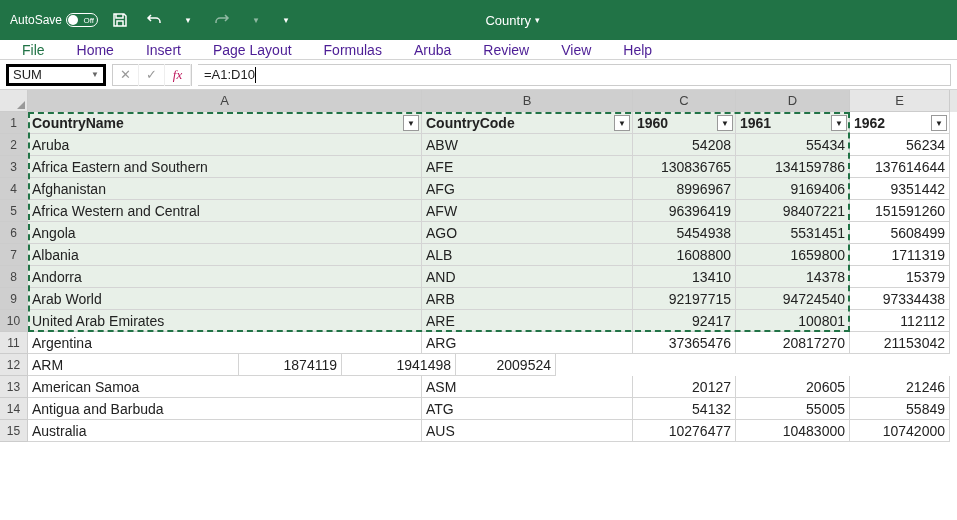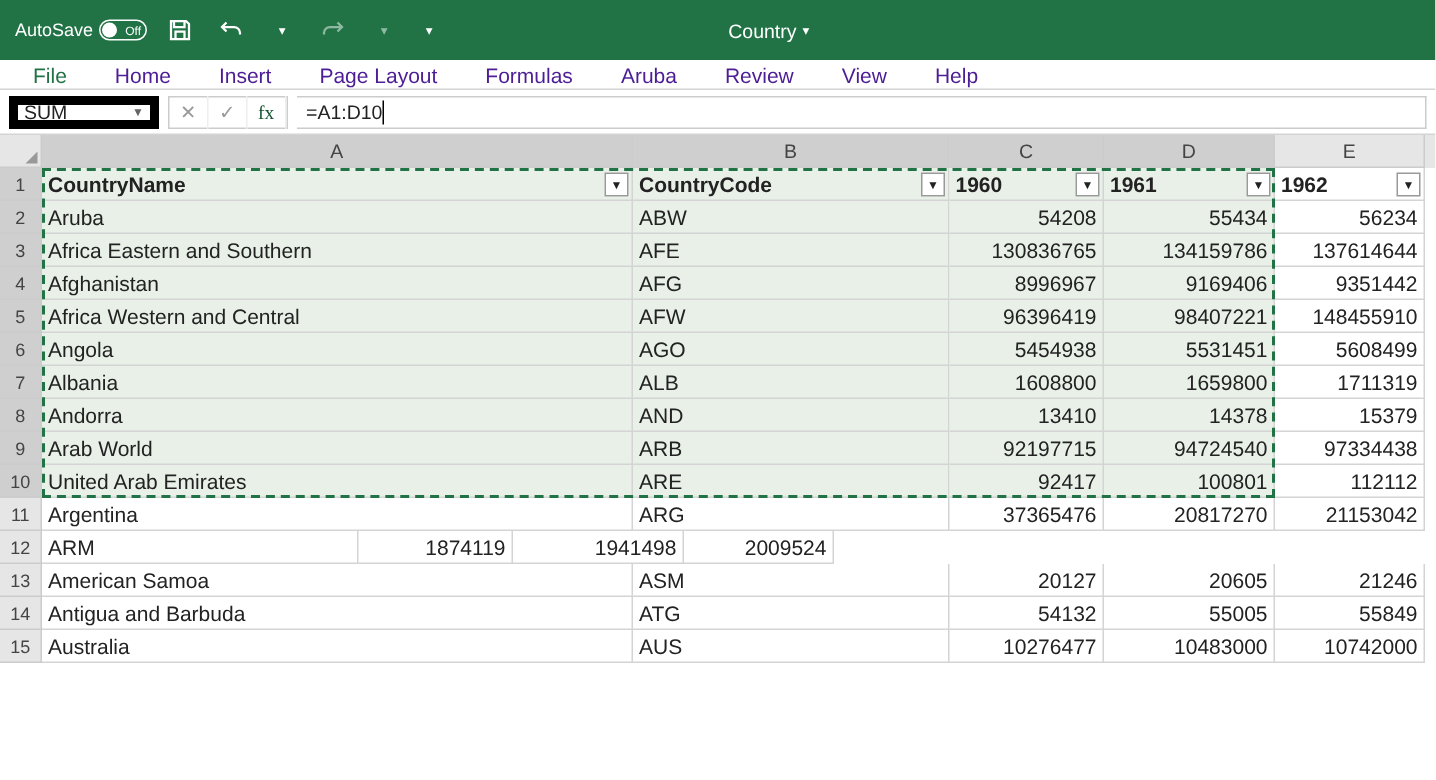--- a/index.html
+++ b/index.html
@@ -8,25 +8,25 @@
 .autosave{display:flex;align-items:center;gap:4px;font-size:12px}
 .toggle{width:32px;height:14px;border:1px solid #fff;border-radius:8px;position:relative;display:flex;align-items:center;padding:0 3px;justify-content:flex-end;font-size:8px}
 .toggle::before{content:"";position:absolute;left:1px;top:1px;width:10px;height:10px;border-radius:50%;background:#fff}
 .qa-btn{width:24px;height:24px;margin-left:10px;display:flex;align-items:center;justify-content:center;color:#fff;cursor:pointer}
 .qa-btn svg{width:16px;height:16px;fill:none;stroke:#fff;stroke-width:1.5}
 .title-center{flex:1;text-align:center;font-size:13px;display:flex;align-items:center;justify-content:center;gap:4px}
 .ribbon{background:#fff;height:20px;display:flex;align-items:center;gap:8px;padding:0 10px;border-bottom:1px solid #d4d4d4}
 .rtab{padding:6px 12px;font-size:14px;cursor:pointer;color:#4c1d95}
 .rtab.file{color:#217346}
 .fbar{height:30px;display:flex;align-items:center;padding:4px 6px;border-bottom:1px solid #d4d4d4;gap:6px}
-.namebox{width:100px;border:6px solid #000000;height:22px;display:flex;align-items:center;padding:0 4px;font-size:13px;background:#fff}
+.namebox{width:100px;border:3px solid #000000;height:22px;display:flex;align-items:center;padding:0 4px;font-size:13px;background:#fff}
 .namebox .dd{margin-left:auto;font-size:8px;color:#666}
 .fx-group{display:flex;align-items:center;border:1px solid #ccc;height:22px;background:#fff}
 .fx-btn{width:26px;height:22px;display:flex;align-items:center;justify-content:center;font-size:13px;color:#999;border-right:1px solid #eee}
-.fx-btn.fx{font-family:"Times New Roman",serif;color:#14532d}
+.fx-btn.fx{font-style:italic;font-family:"Times New Roman",serif;color:#be185d}
 .formula-input{height:22px;border:1px solid #ccc;border-left:none;flex:1;padding:0 6px;font-size:13px;display:flex;align-items:center;position:relative;background:#fff}
 .formula-input .cursor{width:1px;height:16px;background:#000;display:inline-block}
 .sheet{position:relative}
 .hdr-row{display:flex;height:22px;background:#e6e6e6}
 .corner{width:28px;border-right:1px solid #ccc;border-bottom:1px solid #ccc;background:#e6e6e6;position:relative}
 .corner::after{content:"";position:absolute;right:2px;bottom:2px;width:0;height:0;border-right:8px solid #999;border-top:8px solid transparent}
 .ch{border-right:1px solid #ccc;border-bottom:1px solid #ccc;display:flex;align-items:center;justify-content:center;font-size:13px;color:#444;background:#e6e6e6}
 .ch.sel{background:#cfcfcf}
 .row{display:flex;height:22px}
 .rh{width:28px;border-right:1px solid #ccc;border-bottom:1px solid #ccc;background:#e6e6e6;display:flex;align-items:center;justify-content:center;font-size:12px;color:#444}
@@ -160,21 +160,21 @@
         <div class="cell cC r sel">8996967</div>
         <div class="cell cD r sel">9169406</div>
         <div class="cell cE r">9351442</div>
       </div>
       <div class="row">
         <div class="rh sel">5</div>
         <div class="cell cA sel">Africa Western and Central</div>
         <div class="cell cB sel">AFW</div>
         <div class="cell cC r sel">96396419</div>
         <div class="cell cD r sel">98407221</div>
-        <div class="cell cE r">148455910</div>
+        <div class="cell cE r">151591260</div>
       </div>
       <div class="row">
         <div class="rh sel">6</div>
         <div class="cell cA sel">Angola</div>
         <div class="cell cB sel">AGO</div>
         <div class="cell cC r sel">5454938</div>
         <div class="cell cD r sel">5531451</div>
         <div class="cell cE r">5608499</div>
       </div>
       <div class="row">

